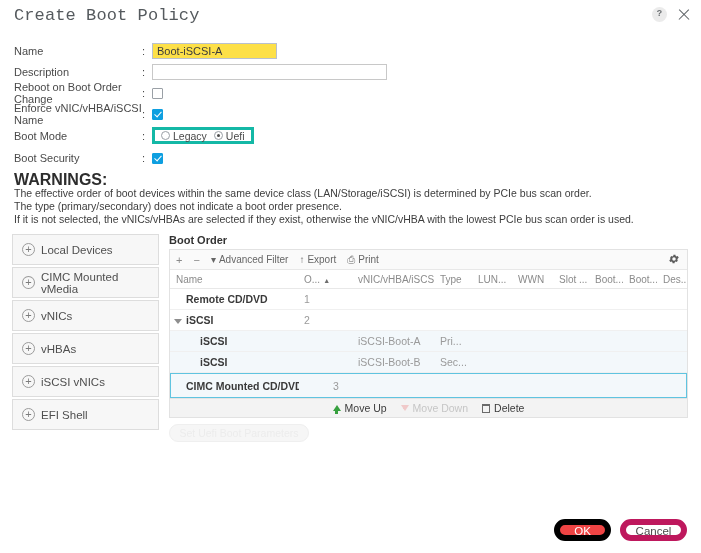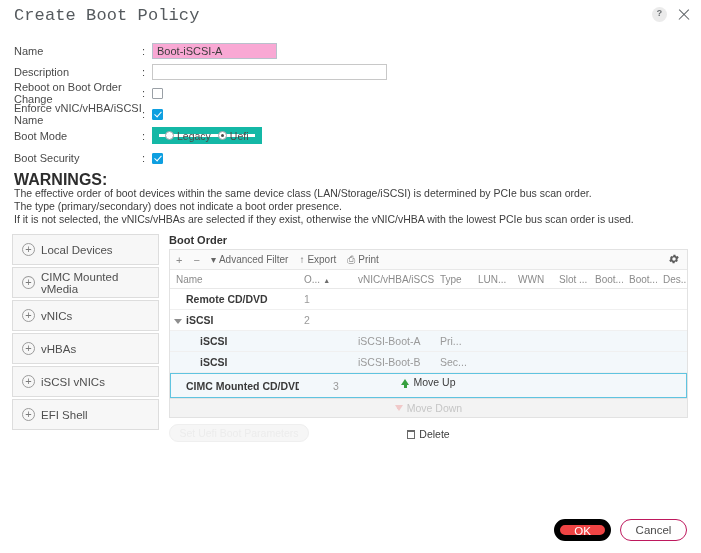--- a/index.html
+++ b/index.html
@@ -48,42 +48,42 @@
 
   
   .form { padding: 6px 0 0 14px; }
   .frow { display: flex; align-items: center; height: 21px; }
   .flabel { width: 128px; font-size: 11px; color: #4a4a4a; }
   .fcolon { width: 10px; font-size: 11px; color: #4a4a4a; }
   .fctl { flex: 1; }
 
   .txt {
     height: 16px; border: 1px solid #b9c0cc;
-    background: #f9a8d4; font-size: 11px; color: #3c3c3c;
+    background: #fde047; font-size: 11px; color: #3c3c3c;
     padding: 0 4px; font-family: "Liberation Sans", sans-serif;
     outline: none;
   }
   .txt.name { width: 125px; }
   .txt.desc { width: 235px; background: #fff; border: 1px solid #c8c8c8; }
 
   .cbx {
     width: 11px; height: 11px; border: 1px solid #9aa0a6;
     background: #fff; display: inline-block; vertical-align: middle;
     position: relative; cursor: pointer; border-radius: 1px;
   }
   .cbx.on { background: #0e9fe0; border-color: #0e9fe0; }
   .cbx.on:after {
     content: ""; position: absolute; left: 3px; top: 0.5px;
     width: 3px; height: 6px; border: solid #fff;
     border-width: 0 1.6px 1.6px 0; transform: rotate(42deg);
   }
 
   .radiogrp {
     display: inline-flex; align-items: center; gap: 7px;
-    border: 7px solid #14b8a6; background: #fff;
+    border: 3px solid #14b8a6; background: #fff;
     padding: 1px 6px; height: 17px;
   }
   .radio { display: inline-flex; align-items: center; gap: 3px; cursor: pointer; }
   .rdot {
     width: 9px; height: 9px; border-radius: 50%;
     border: 1px solid #9aa0a6; background: #fff;
     display: inline-block; position: relative;
   }
   .rdot.on:after {
     content: ""; position: absolute; left: 1.8px; top: 1.8px;
@@ -156,21 +156,21 @@
   .td-name { font-weight: 700; color: #3a3a3a; }
   .td-dim { color: #9a9a9a; font-weight: 400; }
   .caret {
     display: inline-block; width: 0; height: 0;
     border-left: 4px solid transparent; border-right: 4px solid transparent;
     border-top: 5px solid #8e8e8e; margin-right: 4px; vertical-align: middle;
   }
 
   .tbl-footer {
     height: 19px; background: #f3f3f3; border-top: 1px solid #e4e4e4;
-    display: flex; align-items: center; justify-content: center; gap: 14px; flex-direction: column;
+    display: flex; align-items: center; justify-content: center; gap: 14px;
   }
   .ft-item {
     display: inline-flex; align-items: center; gap: 4px;
     font-size: 10.5px; color: #3c3c3c; cursor: pointer;
   }
   .ft-item.disabled { color: #c6c6c6; cursor: default; }
   .arrow-up {
     width: 0; height: 0; border-left: 4px solid transparent;
     border-right: 4px solid transparent; border-bottom: 6px solid #37a03f;
     position: relative;
@@ -206,21 +206,21 @@
   .footer {
     position: absolute; right: 14px; bottom: 12px;
     display: flex; gap: 9px; align-items: center;
   }
   .btn {
     height: 22px; min-width: 57px; border-radius: 11px;
     font-size: 11.5px; cursor: pointer;
     font-family: "Liberation Sans", sans-serif;
   }
   .btn-ok { background: #ef4444; color: #fff; border: 6px solid #000000; }
-  .btn-cancel { background: #fff; color: #4a4a4a; border: 1px solid #be185d; min-width: 67px; }
+  .btn-cancel { background: #fff; color: #4a4a4a; border: 6px solid #be185d; min-width: 67px; }
 </style>
 </head>
 <body>
 
 <div class="dialog">
 
   <div class="header">
     <div class="title">Create Boot Policy</div>
     <div class="hdr-icons">
       <div class="help-btn">?</div>

